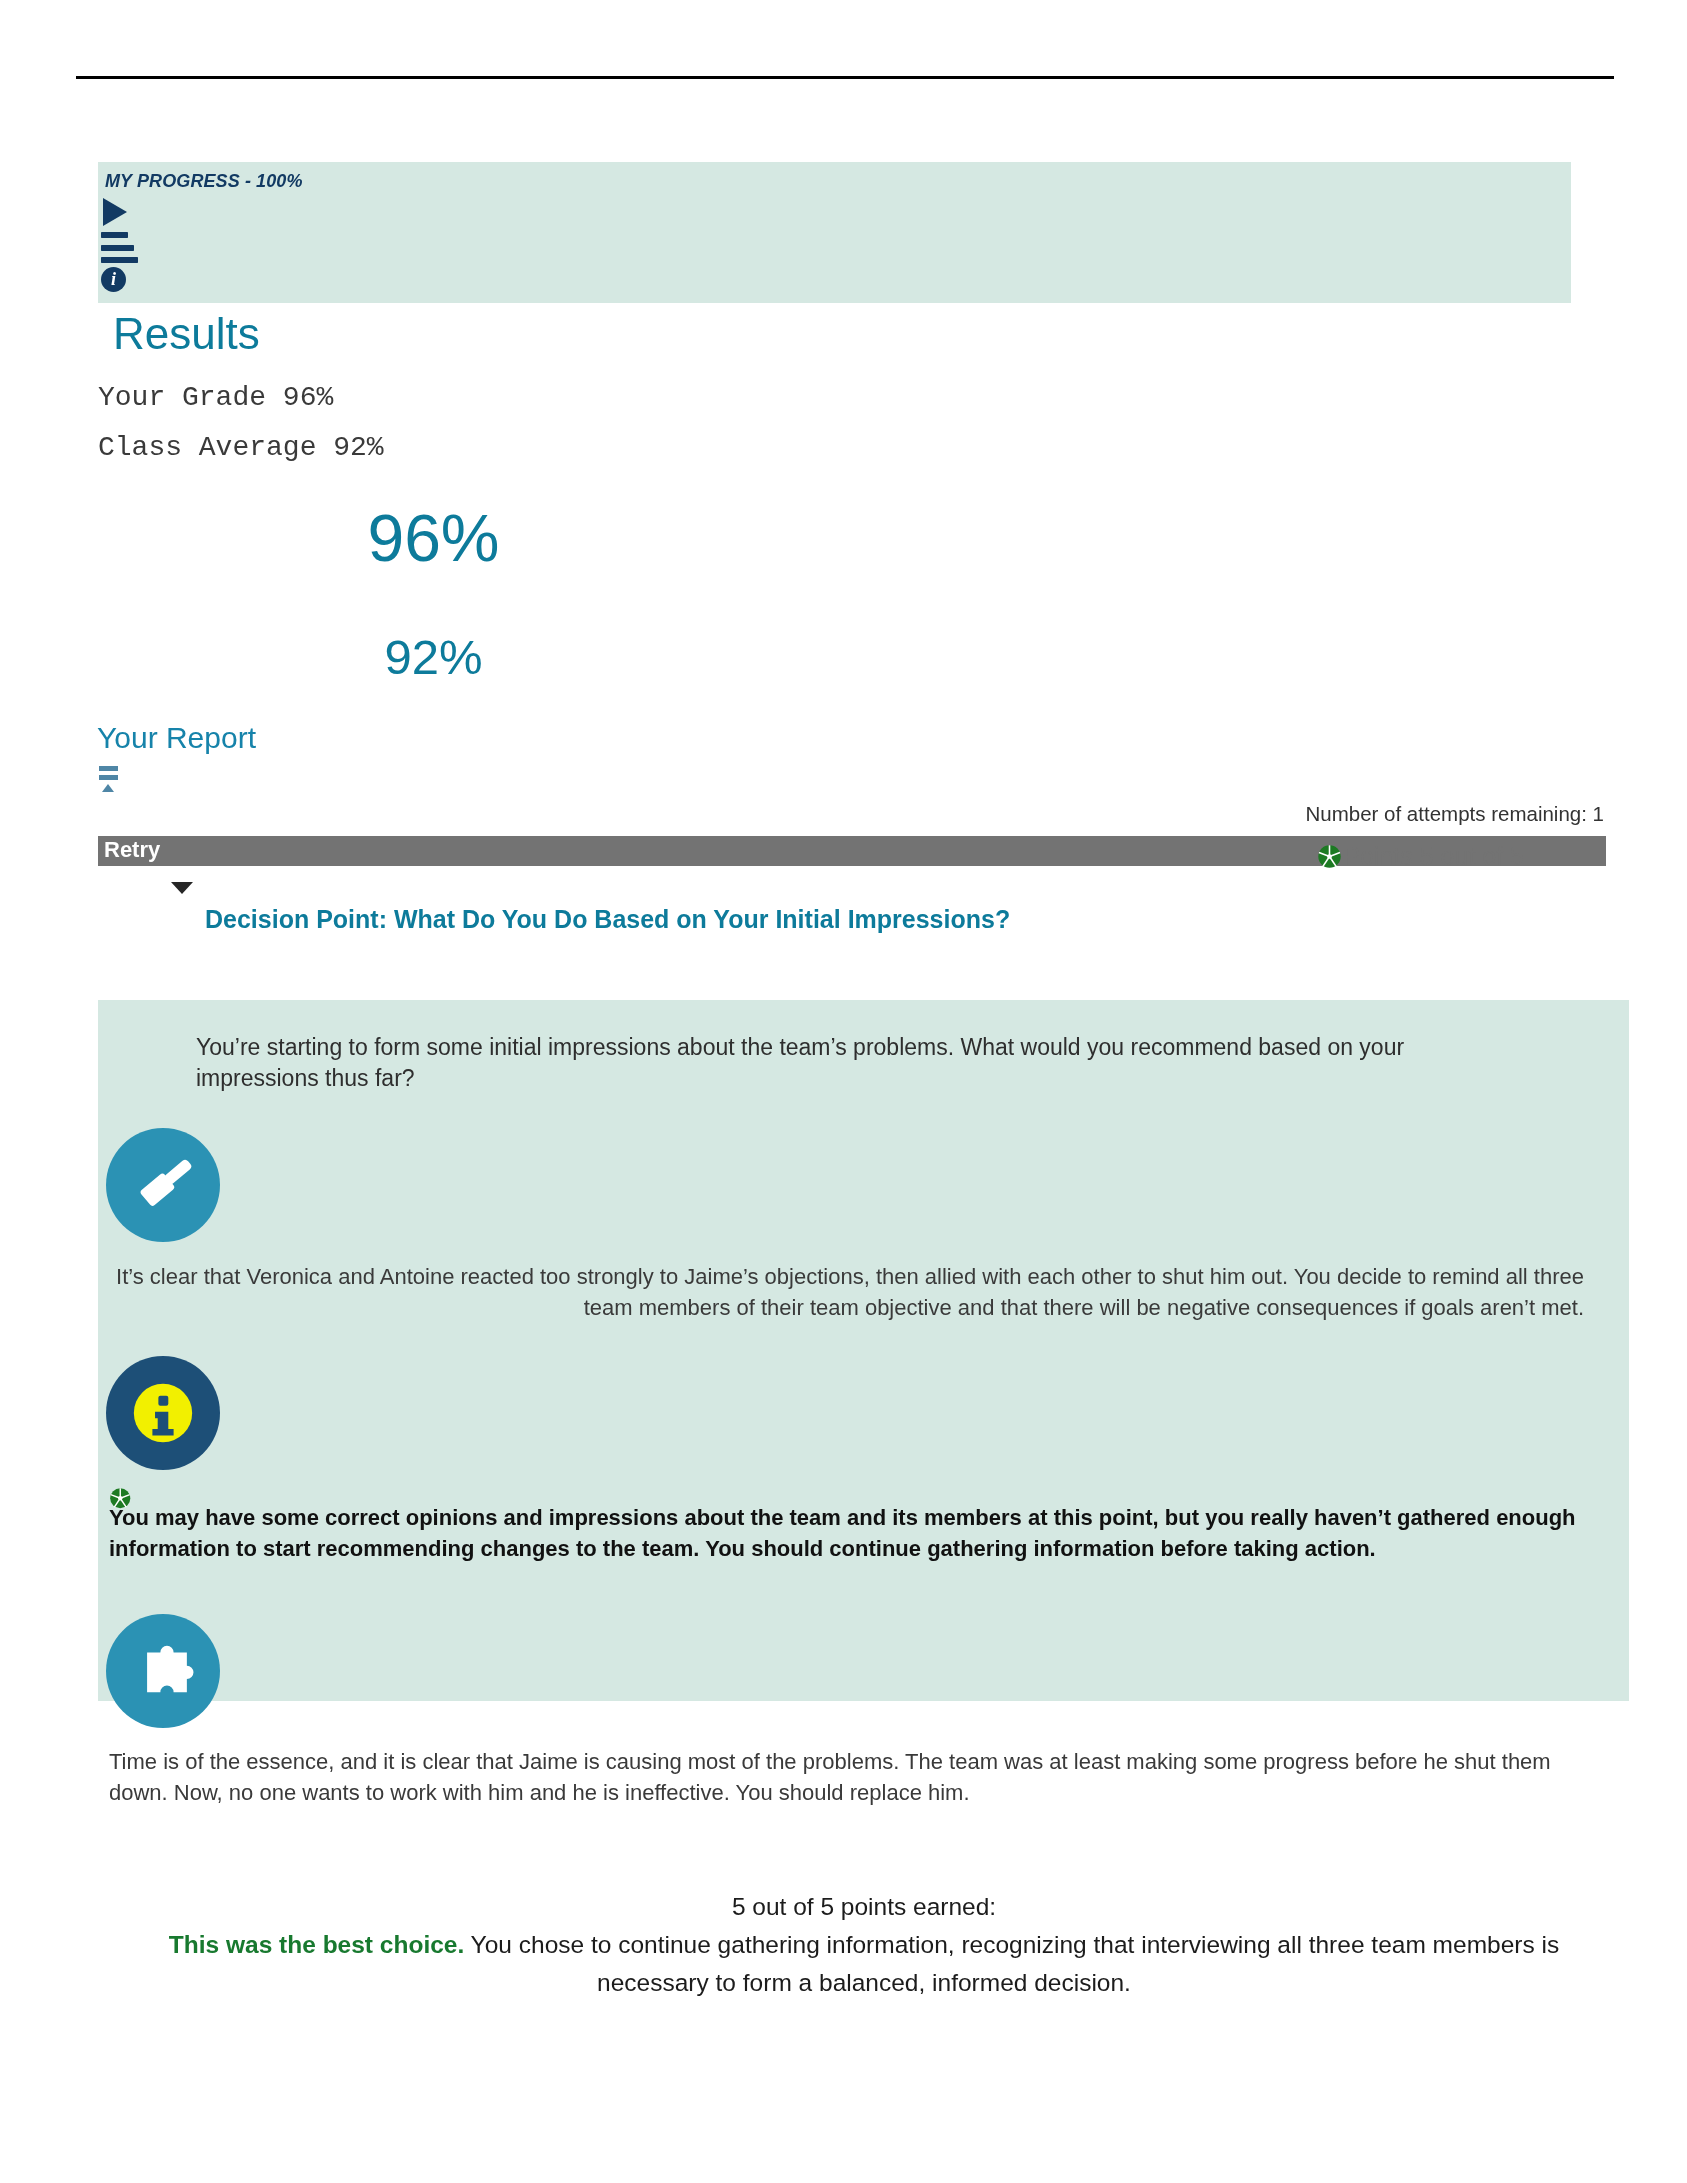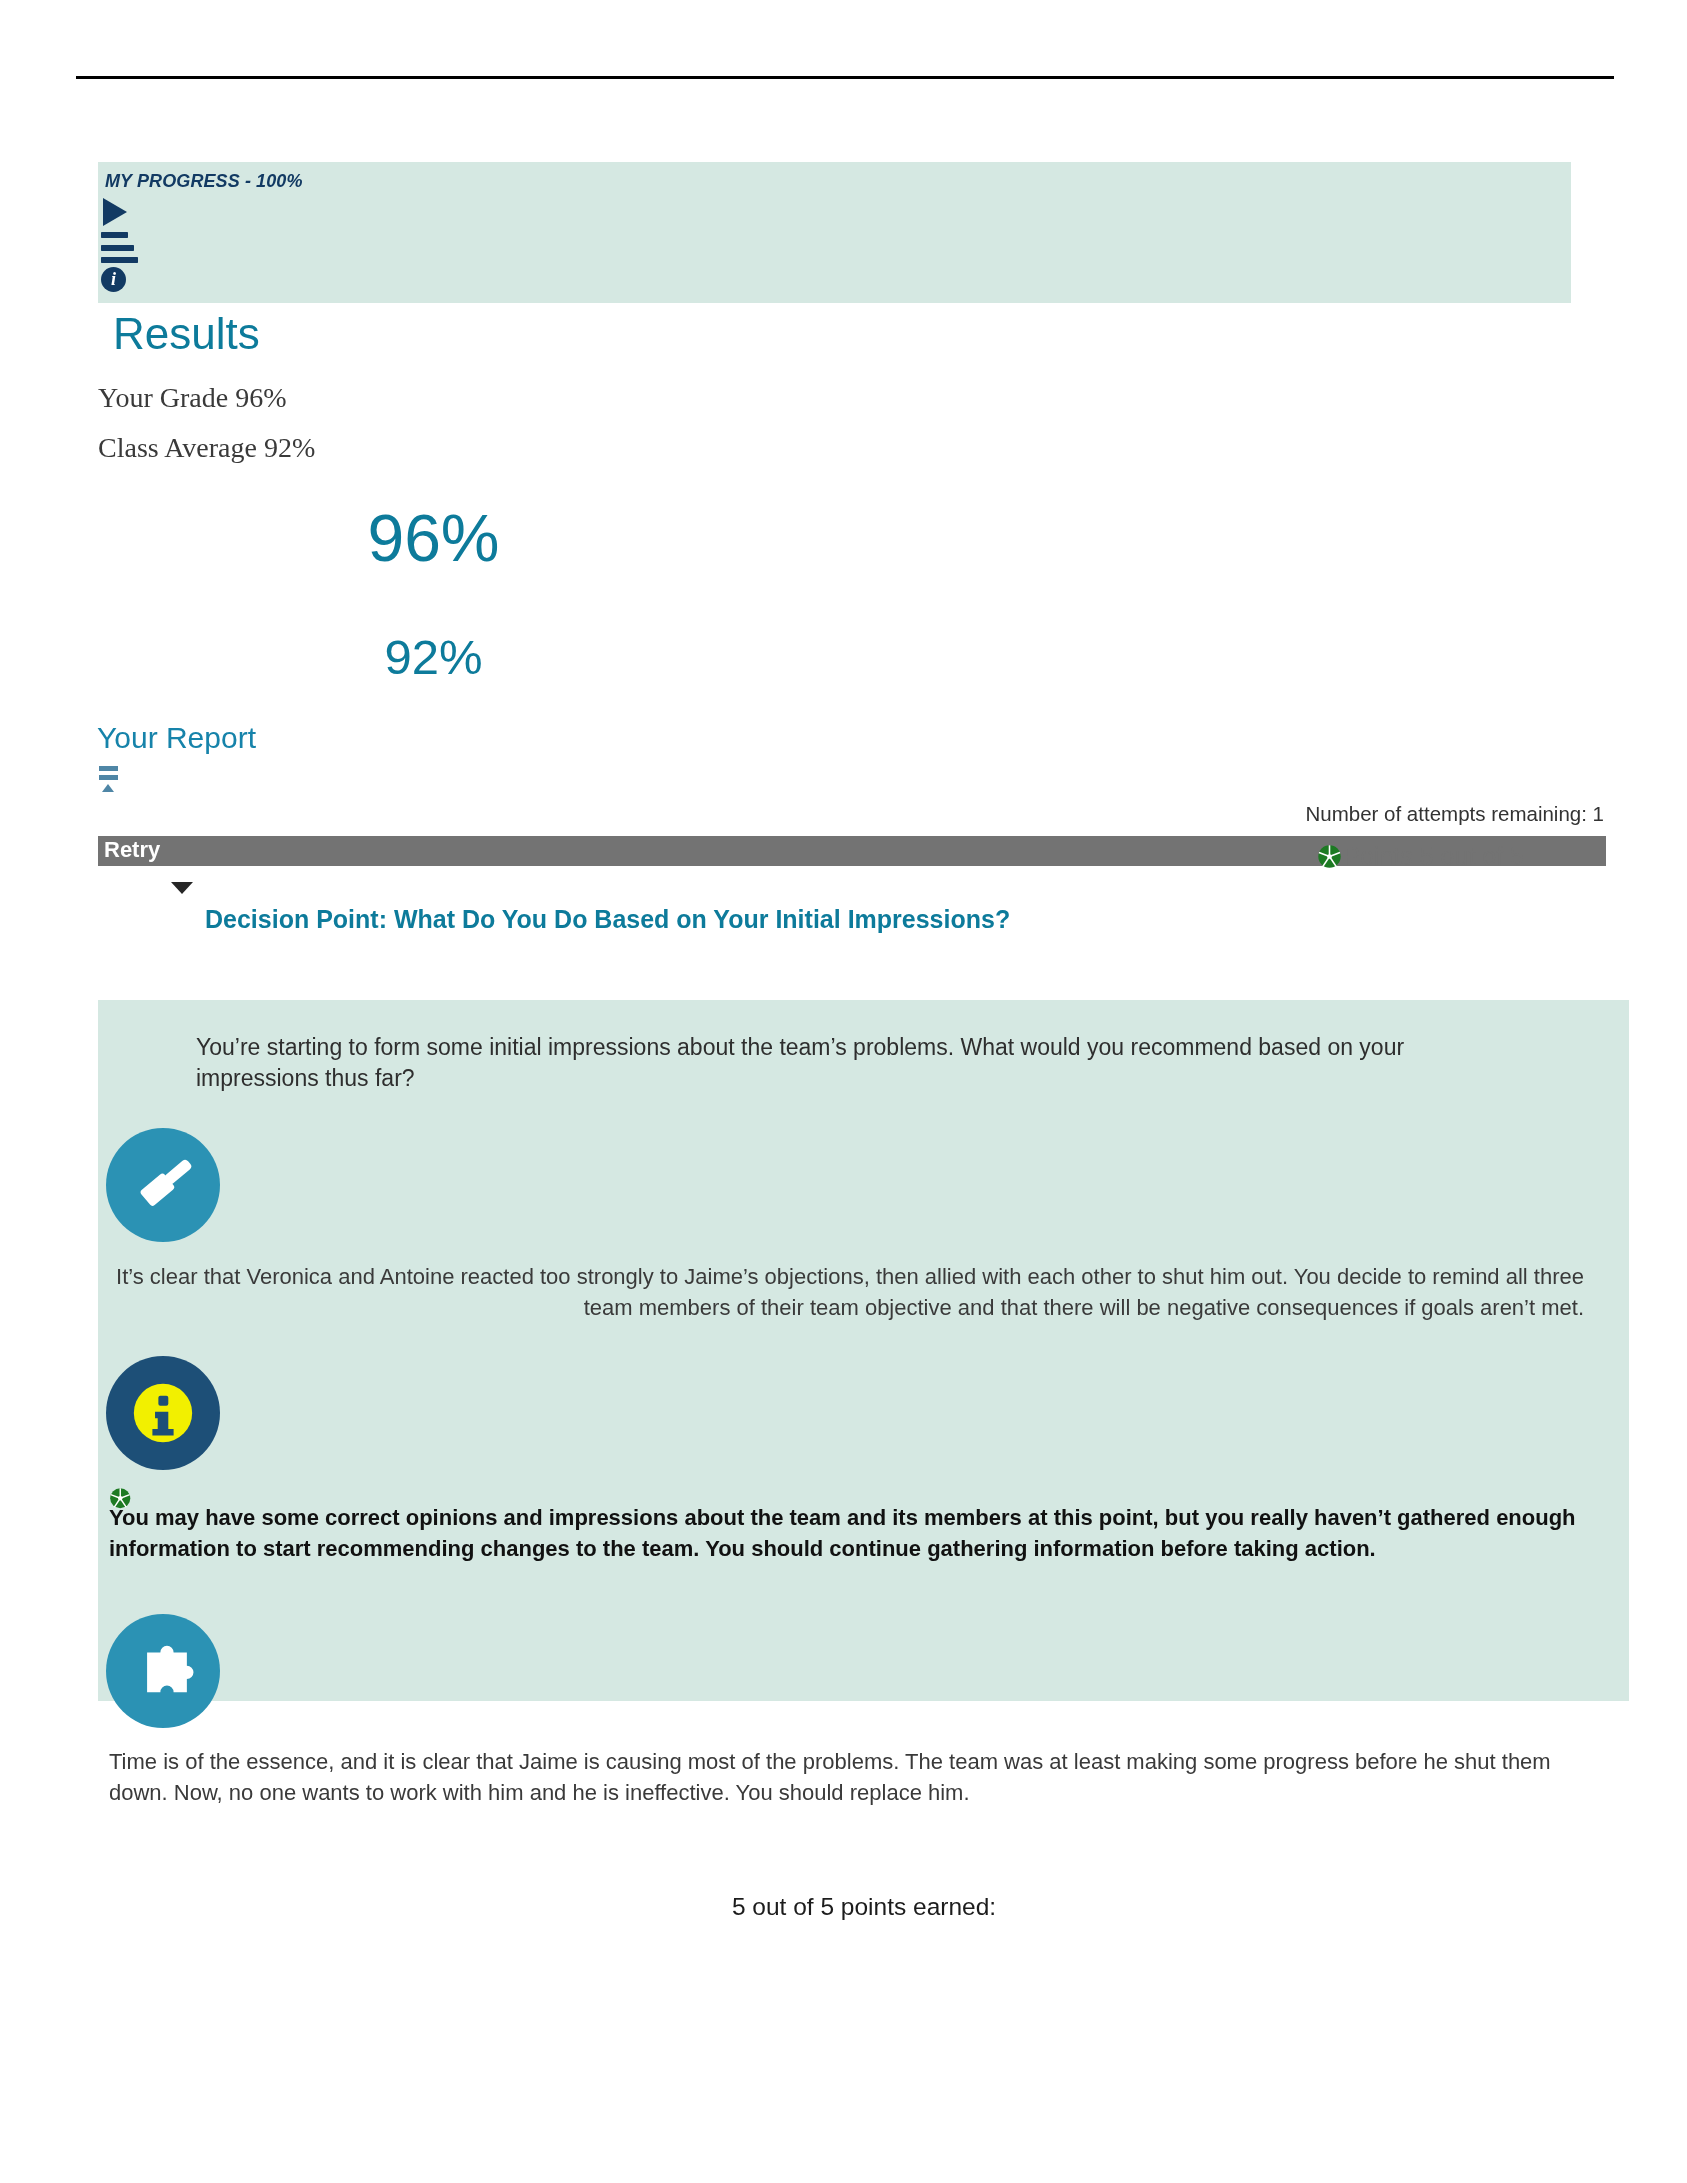--- a/index.html
+++ b/index.html
@@ -95,21 +95,21 @@
     top: 311px;
     font-size: 44px;
     color: #0d7b9b;
     font-weight: 400;
     line-height: 1.05;
     margin-left: 16px;
   }
   .grade-line-1, .grade-line-2 {
     position: absolute;
     left: 98px;
-    font-family: Liberation Serif, serif;
+    font-family: Liberation Mono, monospace;
     font-size: 28px;
     color: #3a3a3a;
   }
   .grade-line-1 { top: 382px; }
   .grade-line-2 { top: 432px; }
 
   
   .big-pct {
     position: absolute;
     left: 0;
@@ -389,14 +389,15 @@
 
 <div class="circle-icon teal icon-puzzle">
   <svg width="114" height="114" viewBox="0 0 172 172">
     <path fill="#ffffff" d="M62 58 h20 a10 10 0 0 1 20 0 h20 v20 a10 10 0 0 1 0 20 v20 h-20 a10 10 0 0 0 -20 0 h-20 z"></path>
   </svg>
 </div>
 <div class="option-text t3">Time is of the essence, and it is clear that Jaime is causing most of the problems. The team was at least making some progress before he shut them down. Now, no one wants to work with him and he is ineffective. You should replace him.</div>
 
 <div class="earned-block">
   <div>5 out of 5 points earned:</div>
+  <div><span class="best">This was the best choice.</span><span> You chose to continue gathering information, recognizing that interviewing all three team members is necessary to form a balanced, informed decision.</span></div>
 </div>
 
 
 </body></html>

